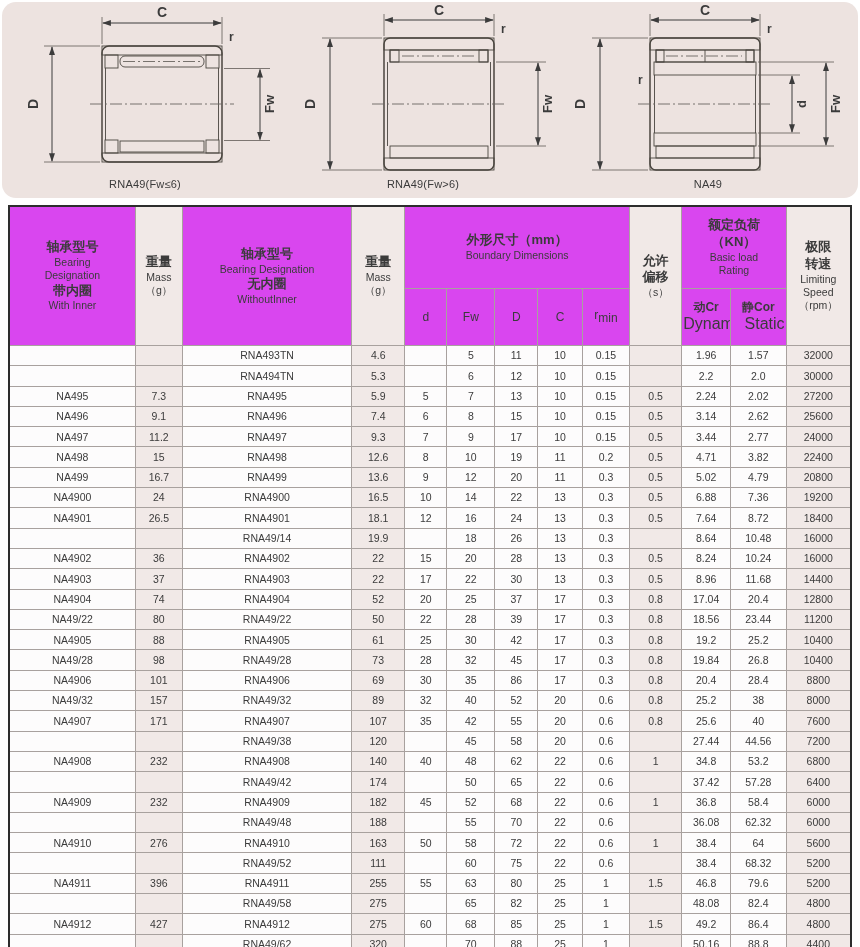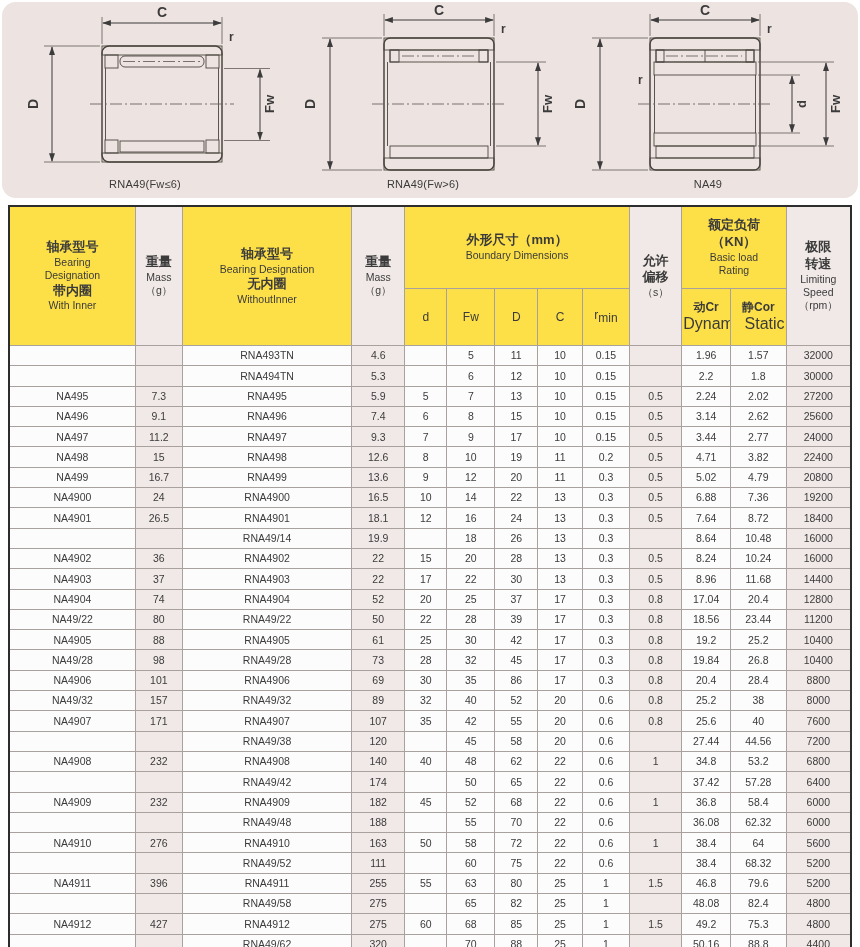--- a/index.html
+++ b/index.html
@@ -19,21 +19,21 @@
   .caption{font-size:11px;font-weight:normal;color:#3b3b3b;margin-top:-2px;letter-spacing:.2px;}
   
   .tblwrap{margin:7px 8px 0 8px;}
   table.spec{
     border-collapse:collapse;table-layout:fixed;width:844px;
     border:2.5px solid #2d2d2d;background:#fdfcfc;
   }
   table.spec th,table.spec td{
     border:1px solid #a8a19e;padding:0 2px;overflow:hidden;white-space:nowrap;
   }
-  table.spec th{background:#fde047;font-weight:normal;vertical-align:middle;padding:3px 1px;}
+  table.spec th{background:#d946ef;font-weight:normal;vertical-align:middle;padding:3px 1px;}
   table.spec td{height:19.3px;font-size:10.5px;text-align:center;line-height:1;}
   td.name{text-align:left;padding-left:13px;margin-left:36px;}
   .pink{background:#f1e9e7 !important;}
   .zh{font-size:13px;font-weight:bold;line-height:1.3;text-align:center;}
   .en{font-size:10.5px;line-height:1.25;text-align:center;}
   .dim{font-size:12px;text-align:center;}
   .zh-s{font-size:12px;font-weight:bold;line-height:1.2;}
   .en-s{font-size:16px;line-height:1.15;text-align:right;}
   sub{font-size:12px;}
   
@@ -290,21 +290,21 @@
       <td class="pink"></td>
       <td class="name">RNA494TN</td>
       <td class="pink">5.3</td>
       <td></td>
       <td>6</td>
       <td>12</td>
       <td>10</td>
       <td>0.15</td>
       <td class="pink"></td>
       <td>2.2</td>
-      <td>1.8</td>
+      <td>2.0</td>
       <td class="pink">30000</td>
     </tr>
         <tr class="">
       <td class="name">NA495</td>
       <td class="pink">7.3</td>
       <td class="name">RNA495</td>
       <td class="pink">5.9</td>
       <td>5</td>
       <td>7</td>
       <td>13</td>
@@ -695,21 +695,21 @@
       <td class="pink">427</td>
       <td class="name">RNA4912</td>
       <td class="pink">275</td>
       <td>60</td>
       <td>68</td>
       <td>85</td>
       <td>25</td>
       <td>1</td>
       <td class="pink">1.5</td>
       <td>49.2</td>
-      <td>75.3</td>
+      <td>86.4</td>
       <td class="pink">4800</td>
     </tr>
         <tr class="">
       <td class="name"></td>
       <td class="pink"></td>
       <td class="name">RNA49/62</td>
       <td class="pink">320</td>
       <td></td>
       <td>70</td>
       <td>88</td>

